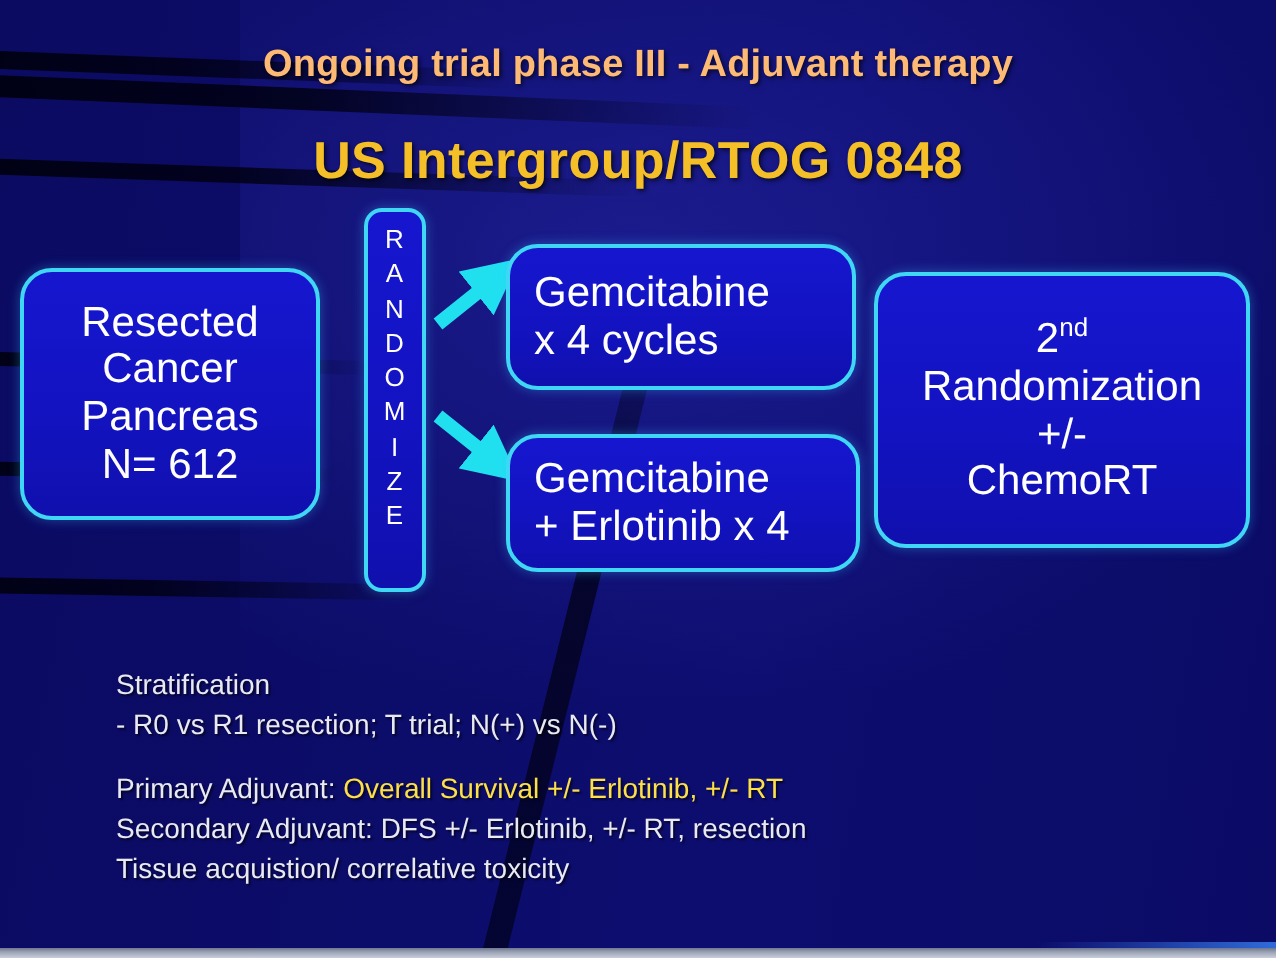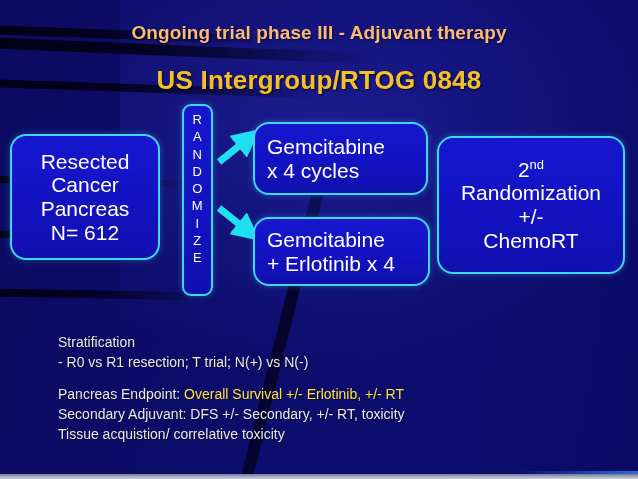--- a/index.html
+++ b/index.html
@@ -236,20 +236,20 @@
     <span class="line"><span>2</span><span class="sup">nd</span></span>
     <span class="line">Randomization</span>
     <span class="line">+/-</span>
     <span class="line">ChemoRT</span>
   </div>
 
   <div id="notes">
     <div class="note-row">Stratification</div>
     <div class="note-row">- R0 vs R1 resection; T trial; N(+) vs N(-)</div>
     <div class="gap"></div>
-    <div class="note-row"><span>Pancreas Endpoint:</span>&nbsp;<span class="hl">Overall Survival +/- Erlotinib, +/- RT</span></div>
-    <div class="note-row"><span>Secondary Adjuvant:</span>&nbsp;<span>DFS +/- Secondary, +/- RT, toxicity</span></div>
+    <div class="note-row"><span>Primary Adjuvant:</span>&nbsp;<span class="hl">Overall Survival +/- Erlotinib, +/- RT</span></div>
+    <div class="note-row"><span>Secondary Adjuvant:</span>&nbsp;<span>DFS +/- Erlotinib, +/- RT, resection</span></div>
     <div class="note-row">Tissue acquistion/ correlative toxicity</div>
   </div>
 
   <div id="bottom-strip-accent"></div>
   <div id="bottom-strip"></div>
 </div>
 
 </body></html>

